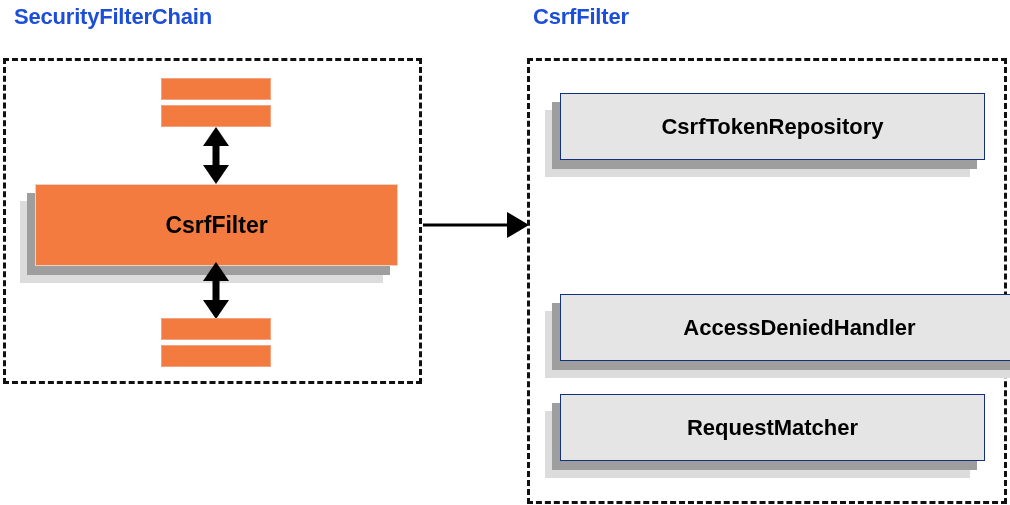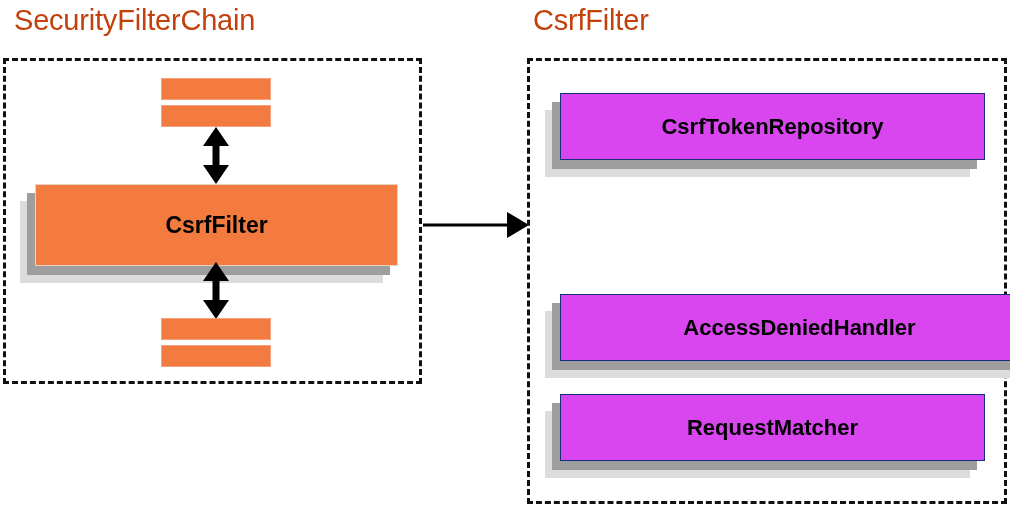--- a/index.html
+++ b/index.html
@@ -8,23 +8,23 @@
     background:#ffffff;
     font-family:"Liberation Sans", sans-serif;
     overflow:hidden;
     position:relative;
   }
   .stage{position:absolute;left:0;top:0;width:1010px;height:505px;}
 
   
   .panel-title{
     position:absolute;
-    font-size:29px;
-    font-weight:normal;
-    color:#c2410c;
+    font-size:22px;
+    font-weight:bold;
+    color:#1d4ed8;
     letter-spacing:-0.2px;
     white-space:nowrap;
     line-height:1;
   }
   #title-left{left:14px;top:6px;}
   #title-right{left:533px;top:6px;}
 
   
   .dashed-panel{
     position:absolute;
@@ -52,21 +52,21 @@
 
   
   .node-orange .face{
     background:#f47b3f;
     border:1px solid #e8d2c4;
     font-size:23px;
   }
 
   
   .node-blue .face{
-    background:#d946ef;
+    background:#e5e5e5;
     border:1px solid #15307a;
     font-size:22px;
   }
 
   
   .bar{
     position:absolute;
     background:#f47b3f;
     border:1px solid #f2a27e;
     box-sizing:border-box;

